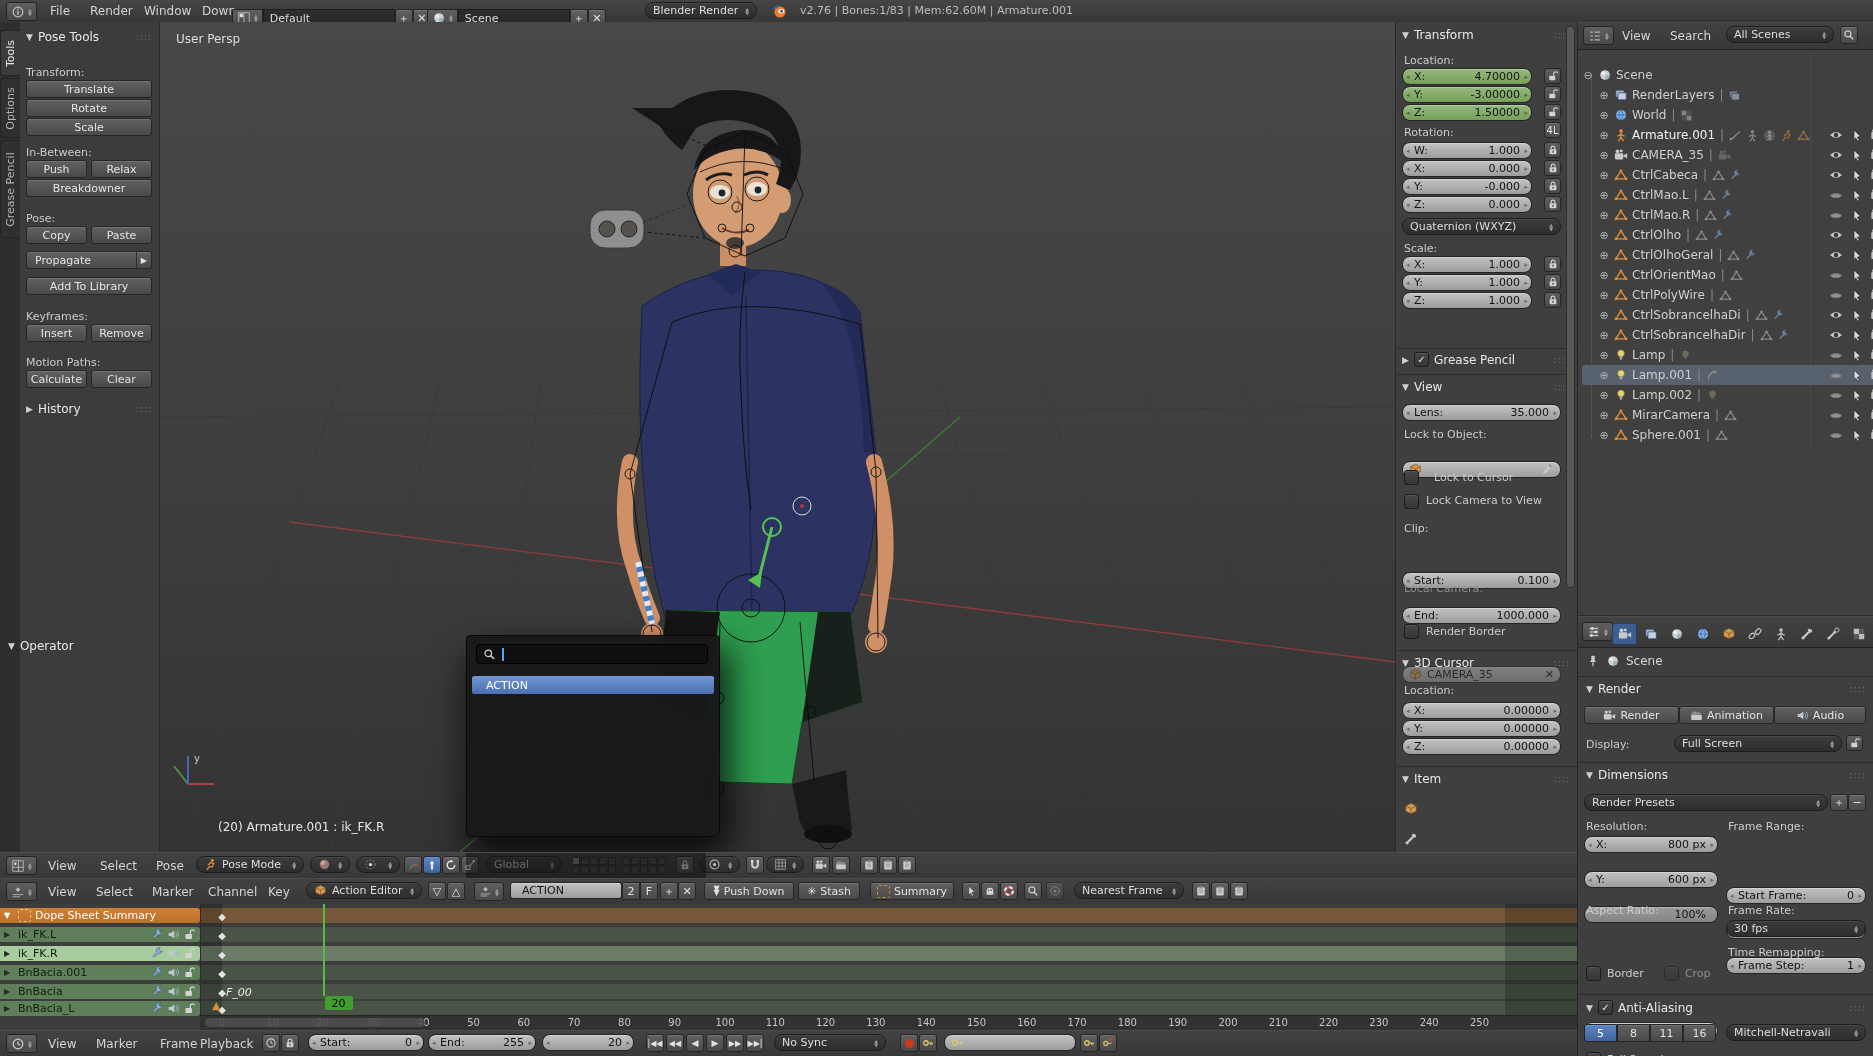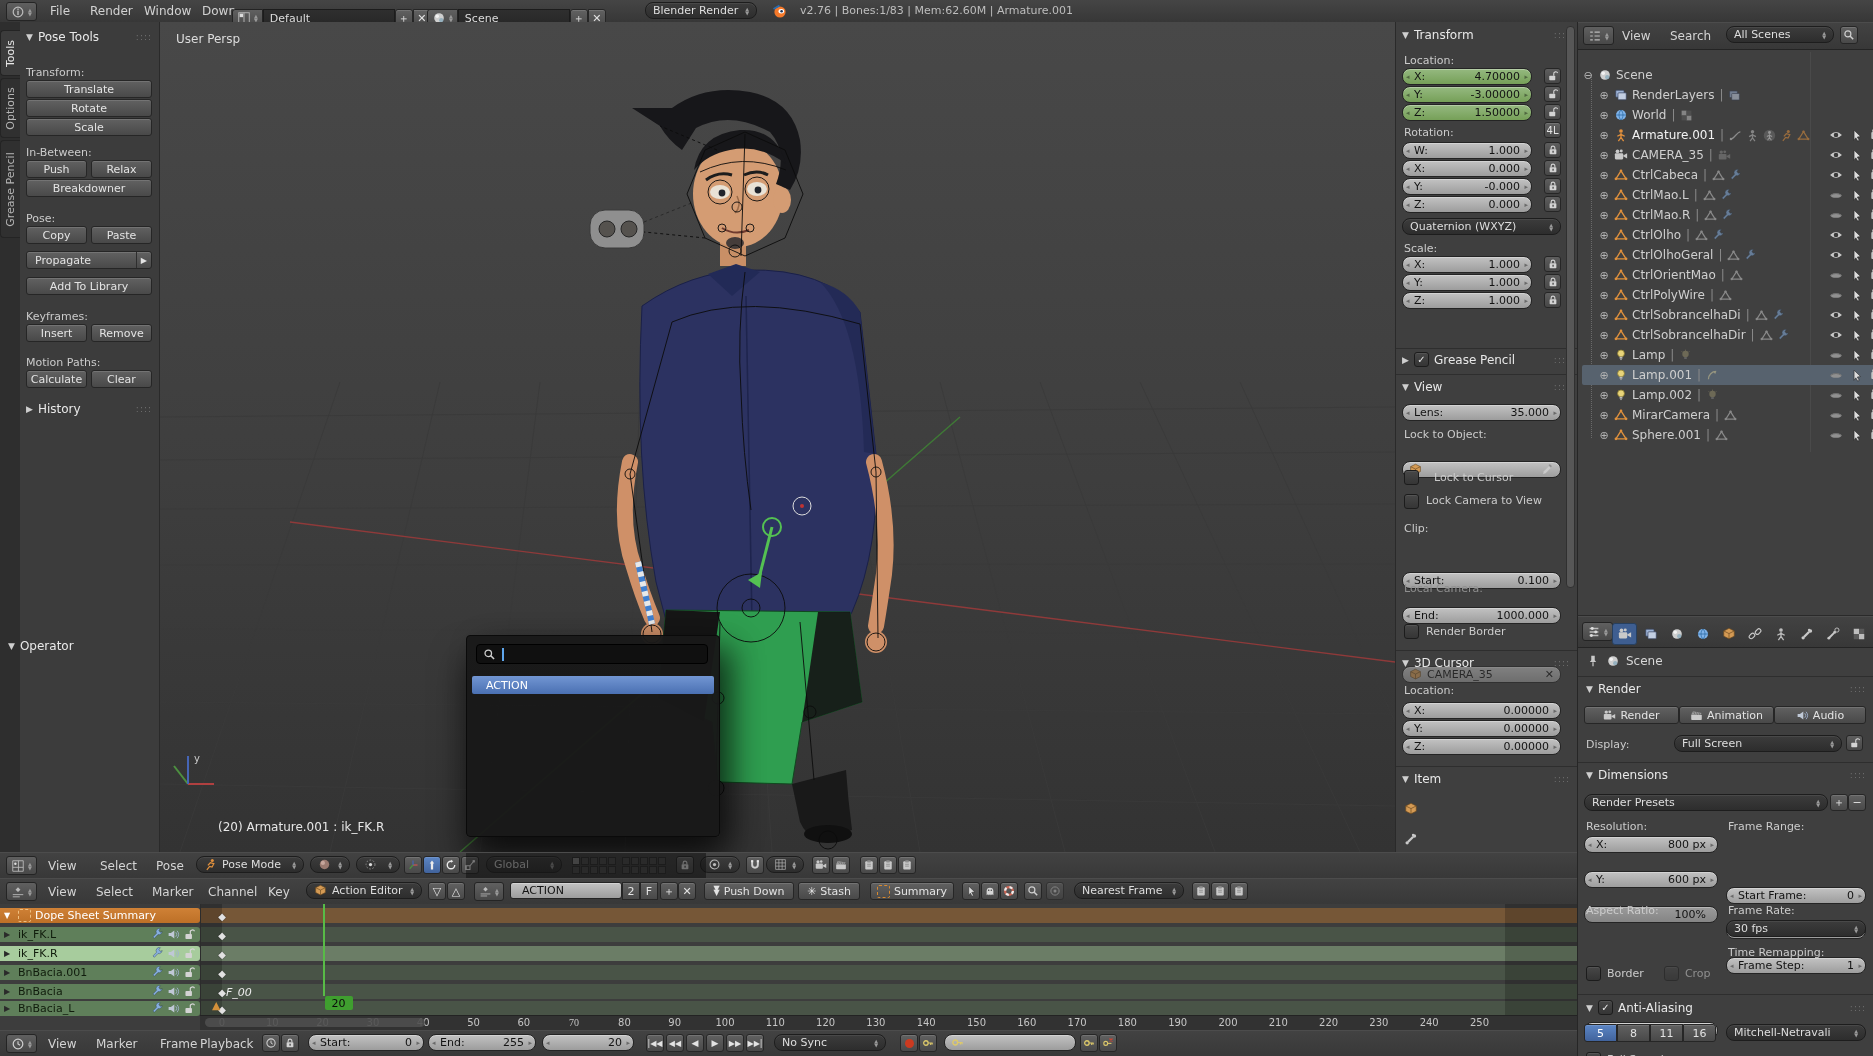--- a/index.html
+++ b/index.html
@@ -1868,21 +1868,21 @@
     <span id="marker-lbl" style="left:226px;top:82px">F_00</span>
     <span id="marker-tri" style="left:212px;top:95px">▲</span>
     <div id="ruler">
         <span class="tick" style="left: 22px;">0</span>
         <span class="tick" style="left: 72.3px;">10</span>
         <span class="tick" style="left: 122.6px;">20</span>
         <span class="tick" style="left: 172.9px;">30</span>
         <span class="tick" style="left: 223.2px;">40</span>
         <span class="tick" style="left: 273.5px;">50</span>
         <span class="tick" style="left: 323.8px;">60</span>
-        <span class="tick" style="left: 374.1px; font-family: Liberation Serif, serif;">70</span>
+        <span class="tick" style="left: 374.1px;">70</span>
         <span class="tick" style="left: 424.4px;">80</span>
         <span class="tick" style="left: 474.7px;">90</span>
         <span class="tick" style="left: 525px;">100</span>
         <span class="tick" style="left: 575.3px;">110</span>
         <span class="tick" style="left: 625.6px;">120</span>
         <span class="tick" style="left: 675.9px;">130</span>
         <span class="tick" style="left: 726.2px;">140</span>
         <span class="tick" style="left: 776.5px;">150</span>
         <span class="tick" style="left: 826.8px;">160</span>
         <span class="tick" style="left: 877.1px;">170</span>

